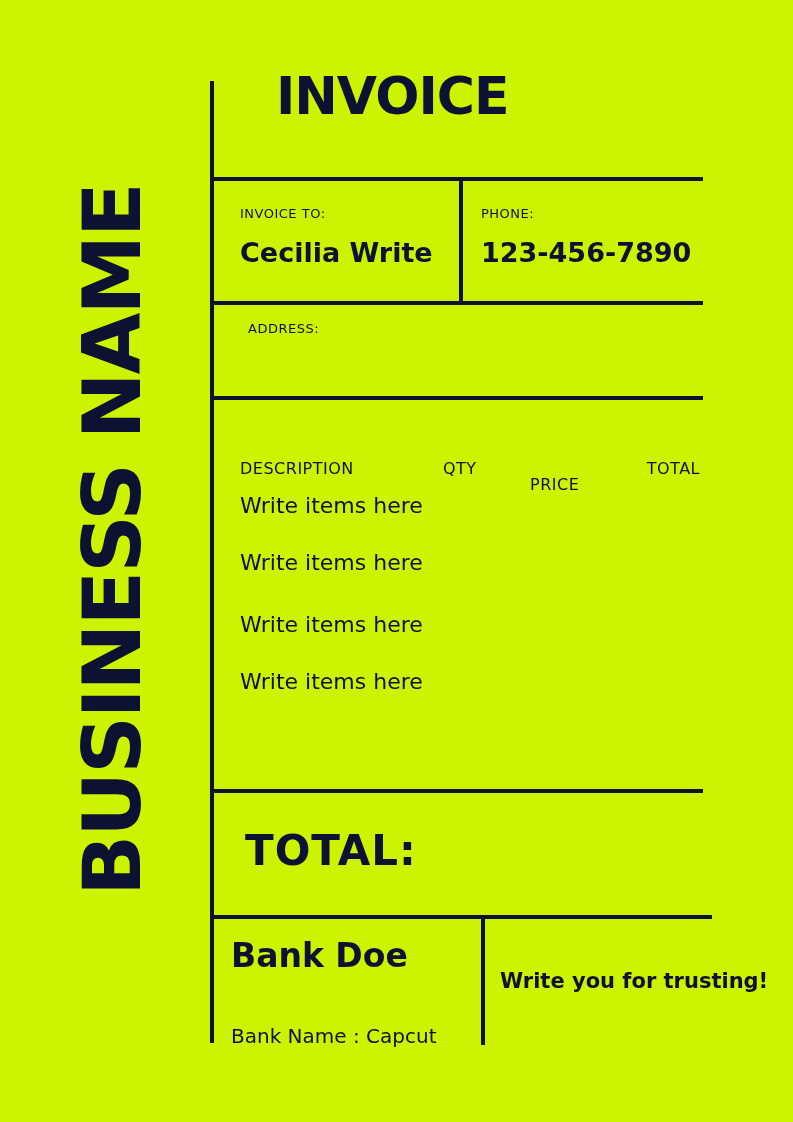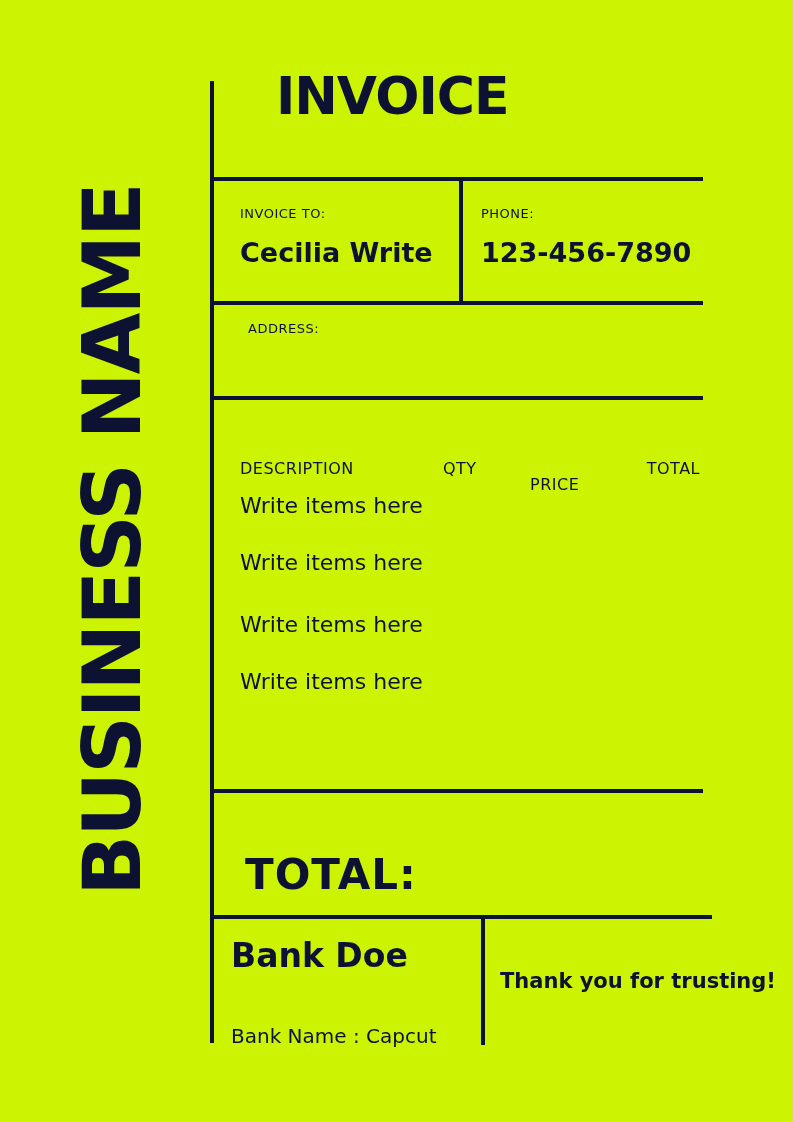--- a/index.html
+++ b/index.html
@@ -74,21 +74,20 @@
     white-space: nowrap;
   }
 
   .total-label {
     position: absolute;
     left: 245px;
     top: 826px;
     font-size: 42px;
     font-weight: bold;
     letter-spacing: 1px;
-    margin-top: 24px;
   }
 
   .payee-name {
     position: absolute;
     left: 231px;
     top: 936px;
     font-size: 33px;
     font-weight: bold;
     white-space: nowrap;
   }
@@ -149,15 +148,15 @@
 
   <div class="total-label">TOTAL:</div>
 
   <div class="hline" style="left:210px; top:915px; width:502px;"></div>
 
   <div class="vline" style="left:481px; top:915px; height:130px;"></div>
 
   <div class="payee-name">Bank Doe</div>
   <div class="pay-line" style="top:990px;">Bank Name : Capcut</div>
 
-  <div class="thank-you">Thank you for trusting!</div>
+  <div class="thank-you">Write you for trusting!</div>
 
 </div>
 
 </body></html>

